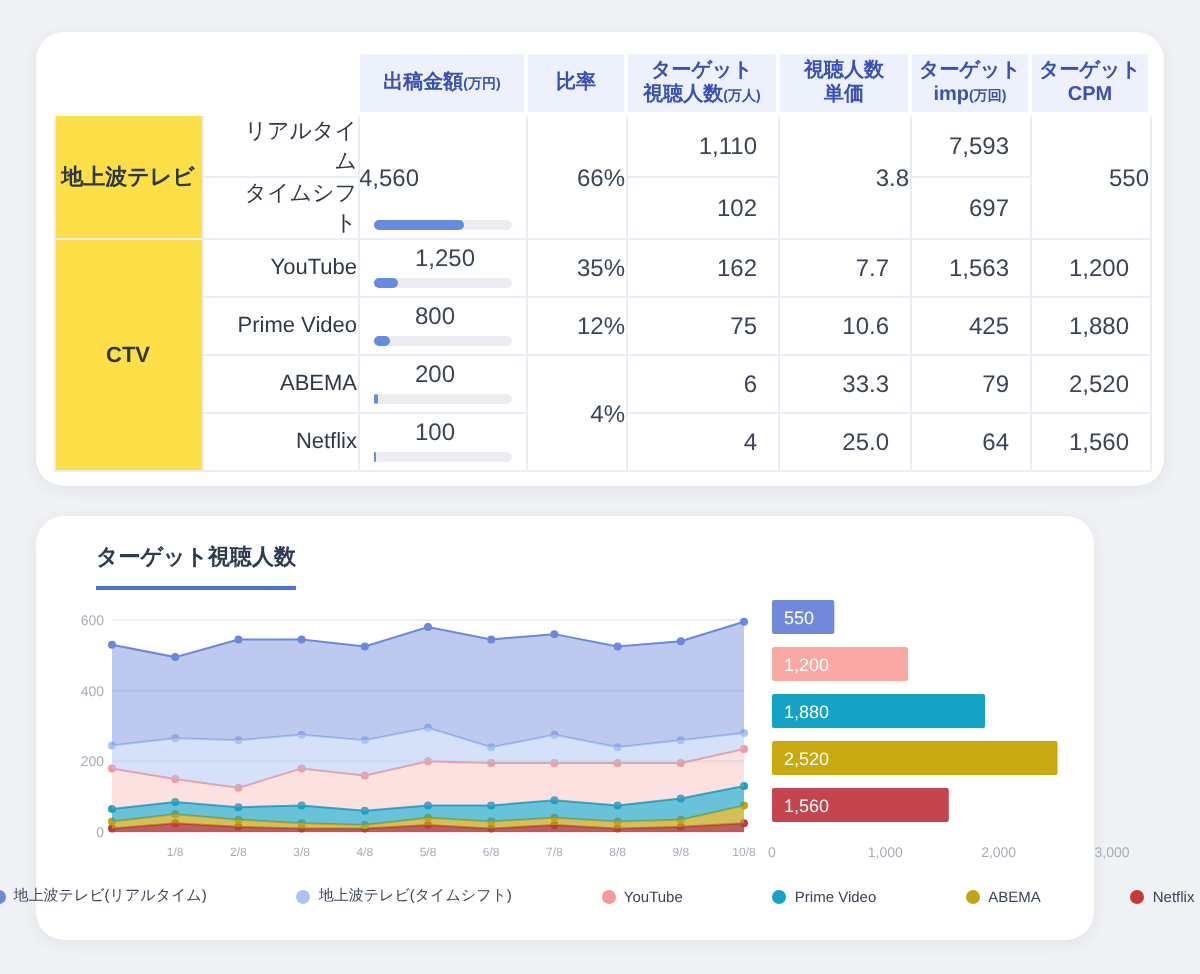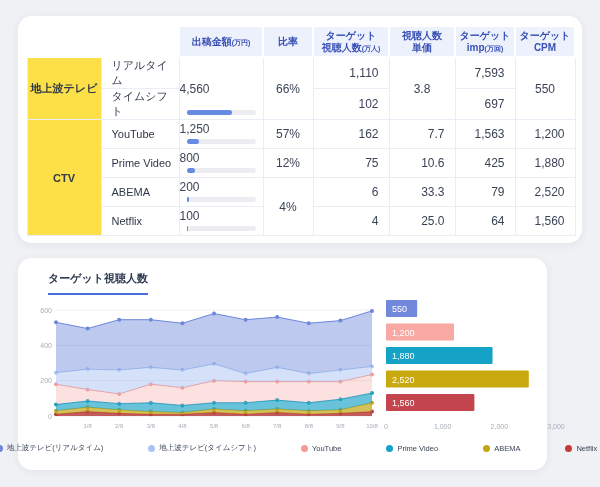--- a/index.html
+++ b/index.html
@@ -31,25 +31,25 @@
   thead th.corner { background:#fff; border-color:#fff; }
   thead .unit { font-size:7px; font-weight:bold; }
   tbody td {
     height:29px; border:1px solid #e9edf6; color:#3b4456;
     font-size:12px; vertical-align:middle; background:#fff;
   }
   td.group {
     background:#fde047; font-size:11px; font-weight:bold;
     color:#2f3848; text-align:center;
   }
-  td.sub { font-size:11px; color:#2f3848; padding-left:10px; text-align:left; }
+  td.sub { font-size:11px; color:#2f3848; padding-left:10px; text-align:right; }
   td.num { text-align:right; padding-right:10px; }
-  td.center { text-align:center;margin-left:12px; }
+  td.center { text-align:right;margin-left:12px; }
   td.spend { position:relative; text-align:left; padding-right:8px; }
-  td.spend.top-val { vertical-align:top; padding-top:2px; }
+  td.spend.top-val { vertical-align:top; padding-top:2px;padding-left:28px; }
   .bar-track {
     position:absolute; left:7px; right:7px; bottom:4px; height:5px;
     background:#ecedf1; border-radius:3px;
   }
   .bar-fill { height:100%; background:#678ae2; border-radius:3px; }
 
   
   .chart-title {
     position:absolute; font-size:11px; font-weight:bold; color:#2e3a52;
     padding-bottom:7px; border-bottom:2px solid #4a70e0; top:13px;
@@ -131,21 +131,21 @@
       </tr>
       <tr>
         <td class="group" rowspan="4">CTV</td>
         <td class="sub">YouTube</td>
         <td class="spend top-val">
           <span>1,250</span>
           <div class="bar-track">
               <div class="bar-fill" style="width: 18%;"></div>
             </div>
         </td>
-        <td class="center">57%</td>
+        <td class="center">35%</td>
         <td class="num">162</td>
         <td class="num">7.7</td>
         <td class="num">1,563</td>
         <td class="num">1,200</td>
       </tr>
       <tr>
         <td class="sub">Prime Video</td>
         <td class="spend top-val">
           <span>800</span>
           <div class="bar-track">

